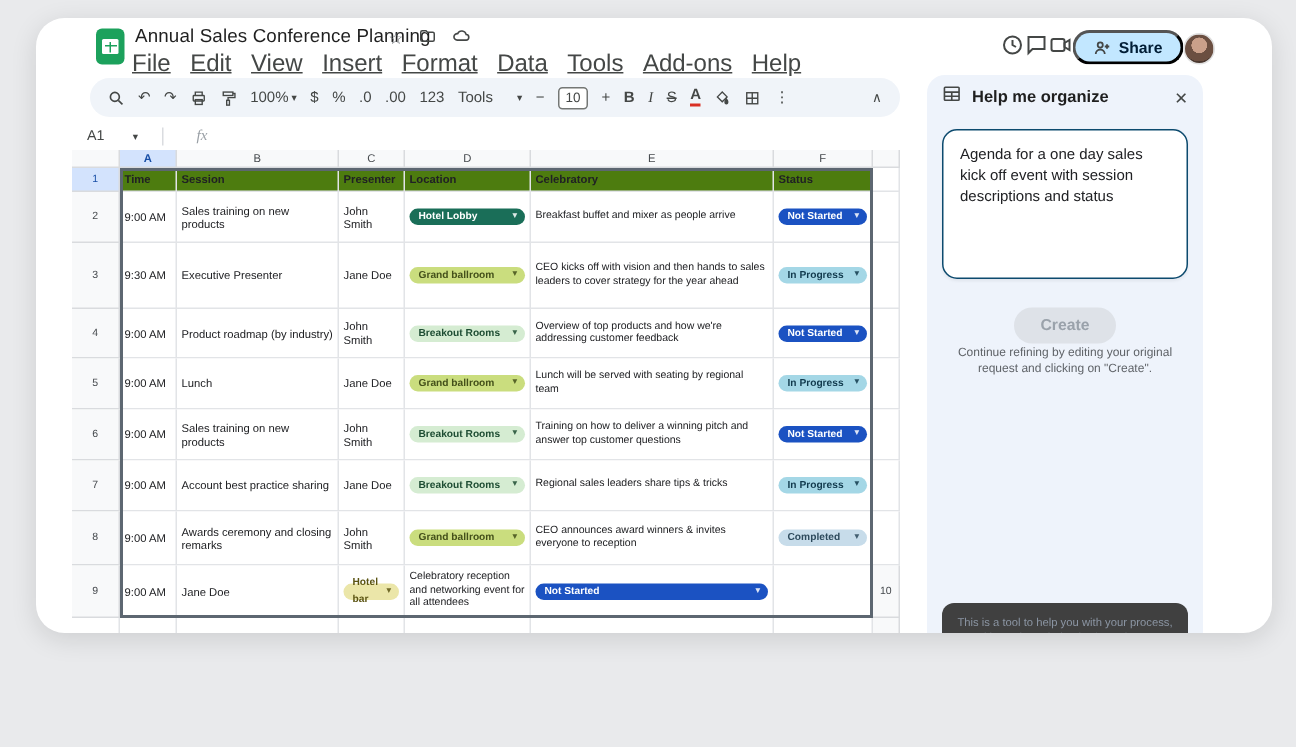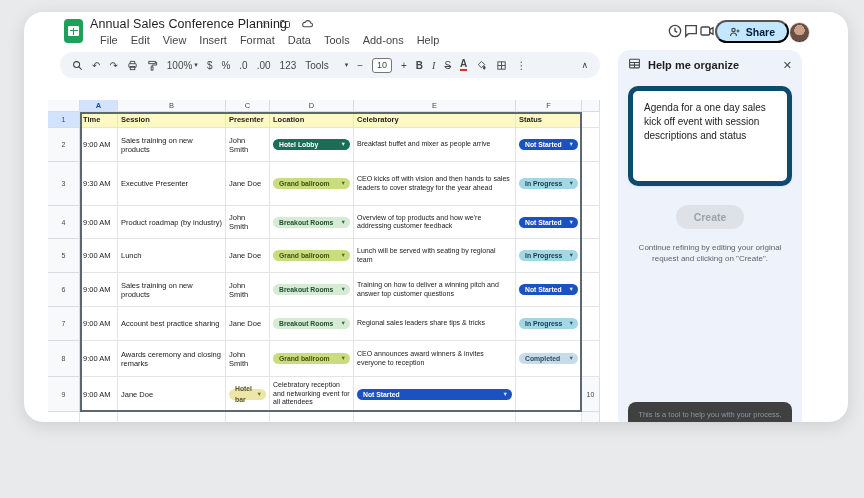--- a/index.html
+++ b/index.html
@@ -18,21 +18,21 @@
                    linear-gradient(#fff,#fff) 0 4.5px/11px 1.5px no-repeat,
                    linear-gradient(#fff,#fff) 4.75px 0/1.5px 10px no-repeat,
                    linear-gradient(#fff,#fff) 0 0/11px 10px padding-box;
                  background: #fff; border-radius:1px; }
   .sheets-icon:after { content:""; position:absolute; left:5.5px; top:8.5px; width:8px; height:7px;
                  background:
                    linear-gradient(#1ca15c,#1ca15c) 0 2.6px/8px 1.4px no-repeat,
                    linear-gradient(#1ca15c,#1ca15c) 3.3px 0/1.4px 7px no-repeat; }
   .doc-title { position:absolute; left:66px; top:5px; font-size:12.5px; color:#1f1f1f; letter-spacing:.1px; }
   .title-icons { position:absolute; left:235px; top:5px; font-size:11px; color:#5f6368; display:flex; gap:10px; align-items:center; }
-  .menu-bar { position:absolute; left:76px; top:22px; display:flex; gap:13px; font-size:11px; color:#444746; }
+  .menu-bar { position:absolute; left:64px; top:22px; display:flex; gap:13px; font-size:16px; color:#444746;text-decoration:underline; }
   .menu-item { cursor:default; }
   .hdr-right { position:absolute; right:38px; top:8px; display:flex; align-items:flex-end; }
   .hicon { width:16px; height:16px; color:#444746; }
   .share-btn { display:flex; align-items:center; gap:5px; background:#c2e7ff; color:#001d35;
                font-size:10.5px; font-weight:bold; height:23px; padding:0 12px; border-radius:12px; }
   .avatar { width:21px; height:21px; border-radius:50%;
             background:radial-gradient(circle at 50% 38%, #caa08a 0 34%, #6b4f41 35% 70%, #4a382f 71%); border:1px solid #e0e0e0; }
 
   
   .toolbar { position:absolute; left:36px; top:40px; width:540px; height:26px; background:#f0f4f9;
@@ -59,21 +59,21 @@
   .sheet-wrap { position:absolute; left:24px; top:88px; width:552px; height:360px; }
   .grid { display:grid; position:relative; }
   .cell { border-right:1px solid #e2e4e7; border-bottom:1px solid #e2e4e7; background:#fff;
           font-size:7.5px; color:#202124; padding:2px 3px; overflow:hidden; line-height:9px; }
   .colhdr { background:#f8f9fa; border-color:#d9dbde; color:#45494d; display:flex; align-items:center;
             justify-content:center; font-size:7.5px; padding:0; }
   .colhdr.sel { background:#d3e3fd; color:#174ea6; font-weight:bold; }
   .rowhdr { background:#f8f9fa; border-color:#d9dbde; color:#45494d; display:flex; align-items:center;
             justify-content:center; font-size:7px; padding:0; }
   .rowhdr.sel { background:#d3e3fd; color:#174ea6; }
-  .hrow { background:#fef9c3; font-weight:bold; display:flex; align-items:center; }
+  .hrow { background:#4d7c0f; font-weight:bold; display:flex; align-items:center; }
   .c-mid { display:flex; align-items:center; }
   .desc { font-size:7px; line-height:8.5px; display:flex; align-items:center; }
   .chip { display:flex; align-items:center; justify-content:space-between; width:100%; height:11px;
           border-radius:6px; padding:0 4px 0 6px; font-size:6.8px; font-weight:bold; line-height:11px; }
   .chip .chev { font-size:5.5px; opacity:.85; }
   .tbl-border { position:absolute; left:32px; top:12px; width:502px; height:300px;
                 border:2px solid #5d6771; pointer-events:none; }
 
   
   .bottombar { position:absolute; left:0; top:448px; width:100%; height:30px; background:#fff;
@@ -83,26 +83,26 @@
                font-size:10px; font-weight:bold; height:20px; padding:15px 11px; border-radius:5px; }
   .collapse-arrow { position:absolute; right:10px; top:454px; font-size:11px; color:#444746; font-weight:bold; }
 
   
   .sidebar { position:absolute; left:594px; top:38px; width:184px; height:408px; background:#eef3fb;
              border-radius:12px; padding:6px 10px; }
   .sb-head { display:flex; align-items:center; gap:7px; }
   .sb-grid-icon { width:13px; height:13px; color:#444746; }
   .sb-title { font-size:11px; font-weight:bold; color:#1f1f1f; flex:1; }
   .sb-x { font-size:11px; color:#444746; }
-  .prompt-card { margin-top:12px; background:#fff; border-radius:10px; border:5px solid #0c4a6e;
+  .prompt-card { margin-top:12px; background:#fff; border-radius:10px; border:1px solid #0c4a6e;
                  box-shadow:0 1px 2px rgba(60,64,67,.08); height:100px; padding:10px 11px;
                  font-size:10px; line-height:14px; color:#202124; }
   .create-btn { display:block; margin:19px auto 0; background:#dee2e8; color:#9aa2ab; border:none;
                 font-size:10.5px; font-weight:bold; padding:6px 18px; border-radius:14px; }
-  .sb-hint { margin-top:13px; text-align:center; font-size:8px; line-height:11px; color:#5f6368; padding:0 8px; }
+  .sb-hint { margin-top:0; text-align:center; font-size:8px; line-height:11px; color:#5f6368; padding:0 8px; }
   .sb-disclaimer { position:absolute; left:10px; right:10px; bottom:10px; background:#404040; border-radius:8px;
                    padding:8px 10px; font-size:7.5px; line-height:10px; color:#8b95a3; text-align:center; }
   .learn-more { color:#7f9cc7; text-decoration:underline; }
 </style>
 </head>
 <body>
 
 <div class="window">
 
   <div class="hdr">
@@ -215,20 +215,28 @@
       <svg width="11" height="11" viewBox="0 0 24 24" fill="none" stroke="#444746" stroke-width="2">
           <rect x="4" y="4" width="16" height="16"></rect>
           <path d="M12 4v16M4 12h16"></path>
         </svg>
     </span>
     <span class="tb">⋮</span>
     <span class="tb-spacer"></span>
     <span class="tb tb-collapse">∧</span>
   </div>
 
+  <div class="fbar">
+    <div class="namebox">
+      <span>A1</span>
+      <span class="caret">▾</span>
+    </div>
+    <div class="fbar-sep"></div>
+    <span class="fx">fx</span>
+  </div>
 
   <div class="sheet-wrap">
     <div class="grid" style="grid-template-columns: 32px 38px 108px 44px 84px 162px 66px 18px; grid-template-rows: 12px 16px 34px 44px 33px 34px 34px 34px 36px 35px 34px 14px;">
         <div class="cell colhdr"></div>
         <div class="cell colhdr sel">A</div>
         <div class="cell colhdr">B</div>
         <div class="cell colhdr">C</div>
         <div class="cell colhdr">D</div>
         <div class="cell colhdr">E</div>
         <div class="cell colhdr">F</div>

